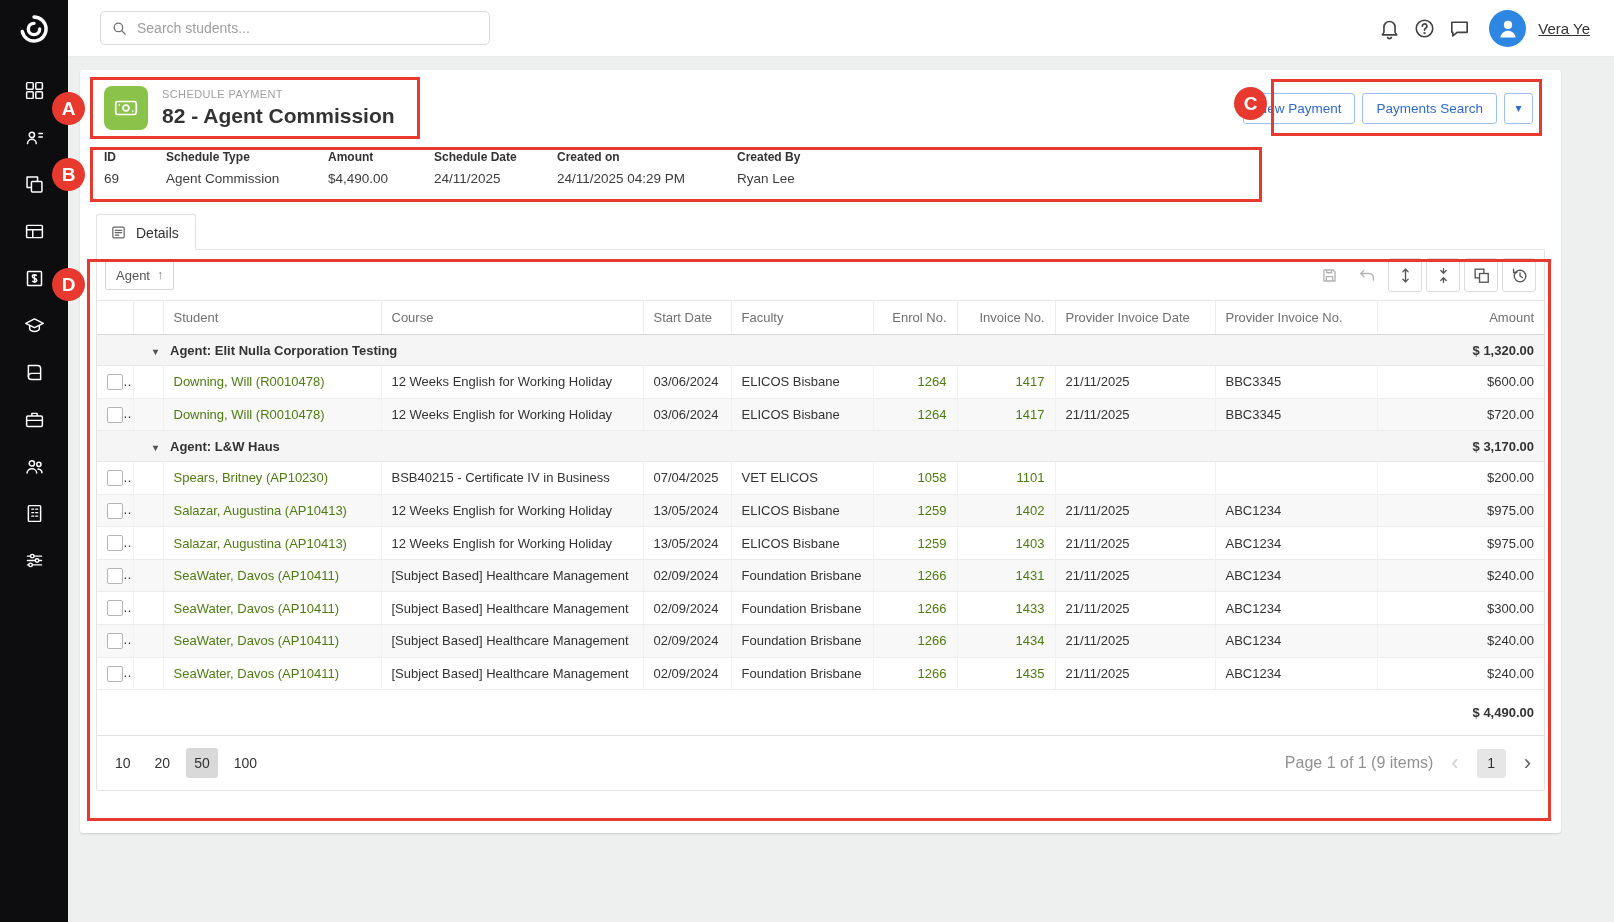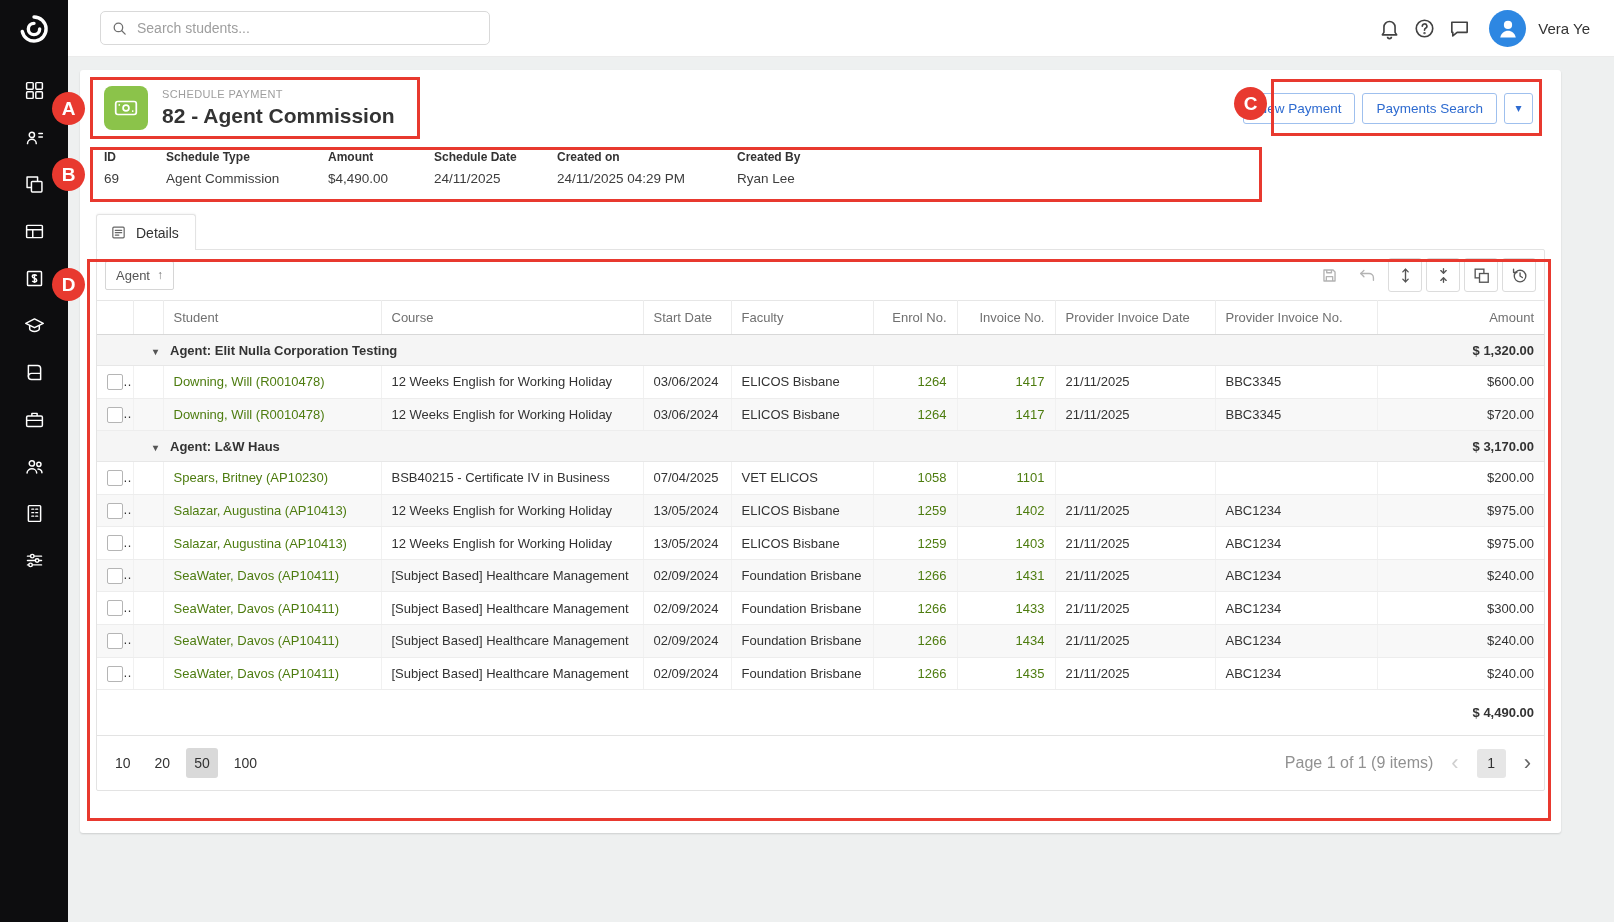--- a/index.html
+++ b/index.html
@@ -17,21 +17,21 @@
   .nav { display:flex; flex-direction:column; padding-top:10px; }
   .nav-item { width:68px; height:47px; display:flex; align-items:center; justify-content:center; color:#fff; cursor:pointer; }
   .nav-item svg { width:21px; height:21px; }
   
   .main { margin-left:68px; }
   .topbar { height:57px; background:#fff; display:flex; align-items:center; padding:0 24px 0 32px; border-bottom:1px solid #ebebeb; }
   .search-box { width:390px; height:34px; border:1px solid #d9d9d9; border-radius:5px; display:flex; align-items:center; padding:0 10px; background:#fff; color:#8a8a8a; }
   .search-box svg { width:17px; height:17px; margin-right:9px; flex:none; color:#6f6f6f; }
   .search-box input { border:none; outline:none; flex:1; font-size:14px; font-family:inherit; color:#0369a1; background:transparent; }
   .search-box input::placeholder { color:#9e9e9e; }
-  .topbar-right { margin-left:auto; display:flex; align-items:center; gap:12px; }
+  .topbar-right { margin-left:auto; display:flex; align-items:center; gap:12px;text-decoration:underline; }
   .top-icon { width:23px; height:23px; color:#424242; cursor:pointer; display:flex; }
   .top-icon svg { width:100%; height:100%; }
   .avatar { width:37px; height:37px; border-radius:50%; background:#2d87e2; display:flex; align-items:center; justify-content:center; cursor:pointer; margin-left:6px; }
   .avatar svg { width:26px; height:26px; }
   .user-name { font-size:15px; color:#333; font-weight:500; cursor:pointer; }
   
   .content { padding:13px 0 0 12px; }
   .card { background:#fff; width:1481px; min-height:763px; border-radius:3px; box-shadow:0 1px 2px rgba(0,0,0,.14); }
   .page-header { display:flex; align-items:center; gap:14px; padding:16px 24px 10px 24px; }
   .ph-icon { width:44px; height:44px; border-radius:8px; background:#8bc34a; display:flex; align-items:center; justify-content:center; flex:none; }

